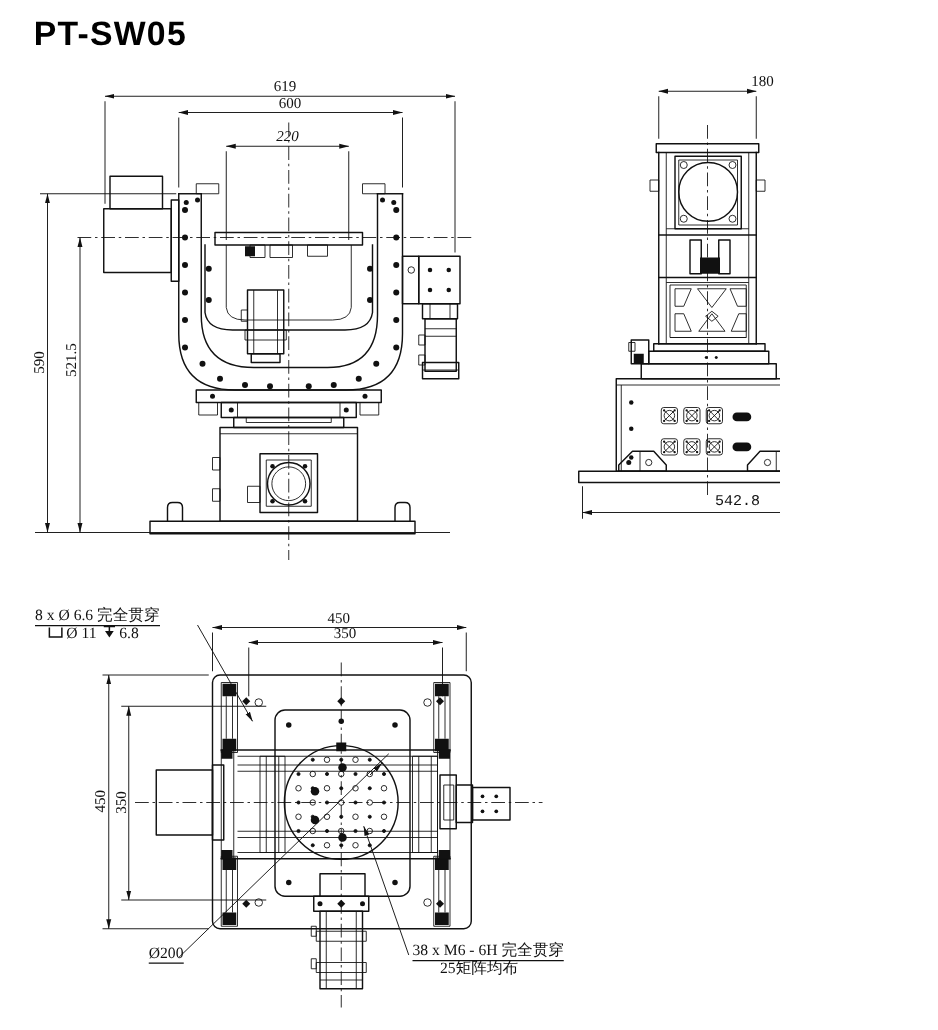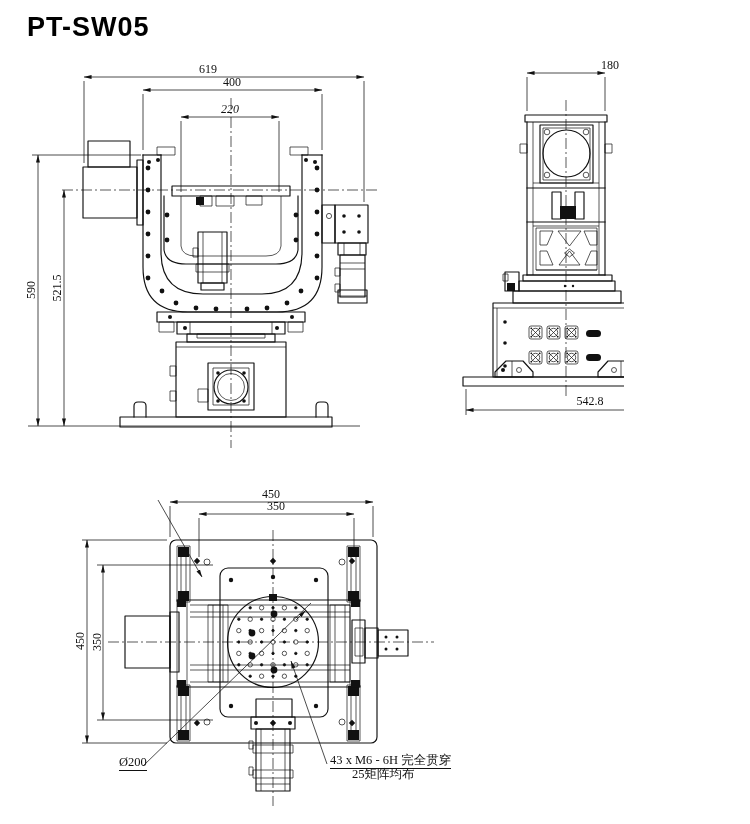--- a/index.html
+++ b/index.html
@@ -433,35 +433,48 @@
       <line x1="82" y1="743" x2="167" y2="743" class="d"></line>
       <line x1="103" y1="565" x2="103" y2="720" class="d" marker-start="url(#ar)" marker-end="url(#ar)"></line>
       <line x1="97" y1="565" x2="213" y2="565" class="d"></line>
       <line x1="97" y1="720" x2="213" y2="720" class="d"></line>
     </g>
   </g>
 </svg>
 
 <div class="title" style="left:27px;top:12px;position:absolute;">PT-SW05</div>
 
-<div class="dim" style="left:208px;top:63px;text-align:center;">619</div>
-<div class="dim" style="left:232px;top:76px;">400</div>
+<div class="dim" style="left:228px;top:63px;text-align:center;">619</div>
+<div class="dim" style="left:232px;top:76px;">600</div>
 <div class="dim" style="left:230px;top:103px;font-style:italic;">220</div>
 <div class="dimv" style="left:31px;top:290px;">590</div>
 <div class="dimv" style="left:57px;top:288px;">521.5</div>
 
 <div class="dim" style="left:566px;top:59px;margin-left:44px;">180</div>
-<div class="dim" style="left:590px;top:395px;">542.8</div>
+<div class="dim" style="left:590px;top:395px;font-family:Liberation Mono, monospace;">542.8</div>
 
 <div class="dim" style="left:271px;top:488px;">450</div>
 <div class="dim" style="left:276px;top:500px;">350</div>
 <div class="dimv" style="left:80px;top:641px;">450</div>
 <div class="dimv" style="left:97px;top:642px;">350</div>
 
+<div class="callout" style="left:28px;top:485px;">
+  <span class="ul">8 x Ø 6.6 完全贯穿</span><br>
+  <span style="margin-left:8px;">
+    <svg class="sym" width="13" height="10">
+          <path d="M1.5,1 V8.5 H11.5 V1" fill="none" stroke="#111" stroke-width="1.2"></path>
+        </svg><span>Ø 11</span>
+    <svg class="sym" width="11" height="11">
+          <line x1="1" y1="1.2" x2="10" y2="1.2" stroke="#111" stroke-width="1.3"></line>
+          <line x1="5.5" y1="1" x2="5.5" y2="5" stroke="#111" stroke-width="1.2"></line>
+          <path d="M2,4.8 H9 L5.5,10 Z" fill="#111"></path>
+        </svg><span>6.8</span>
+  </span>
+</div>
 
 <div class="callout ul" style="left:119px;top:755px;">Ø200</div>
 
 <div class="callout" style="left:330px;top:753px;">
-  <span class="ul">43 x  M6 - 6H  完全贯穿</span><br>
+  <span class="ul">38 x  M6 - 6H  完全贯穿</span><br>
   <span style="margin-left:22px;">25矩阵均布</span>
 </div>
 
 </div>
 
 </body></html>

